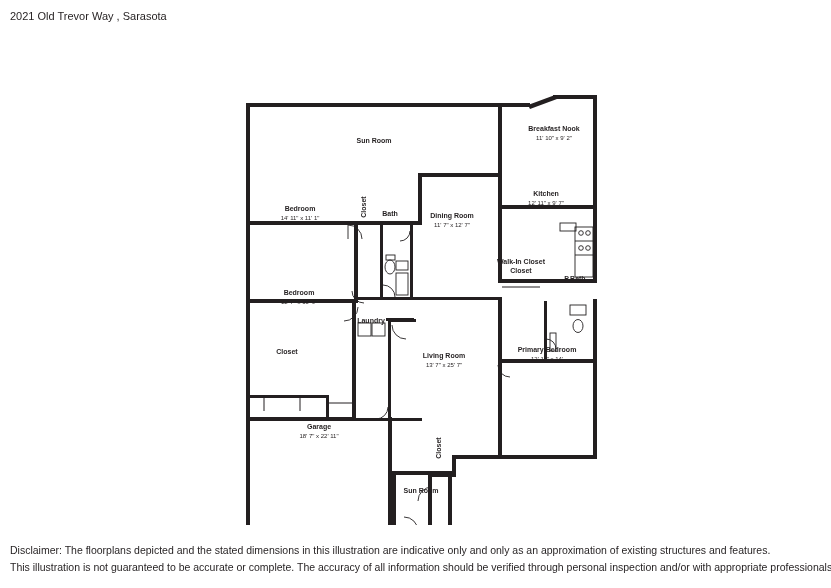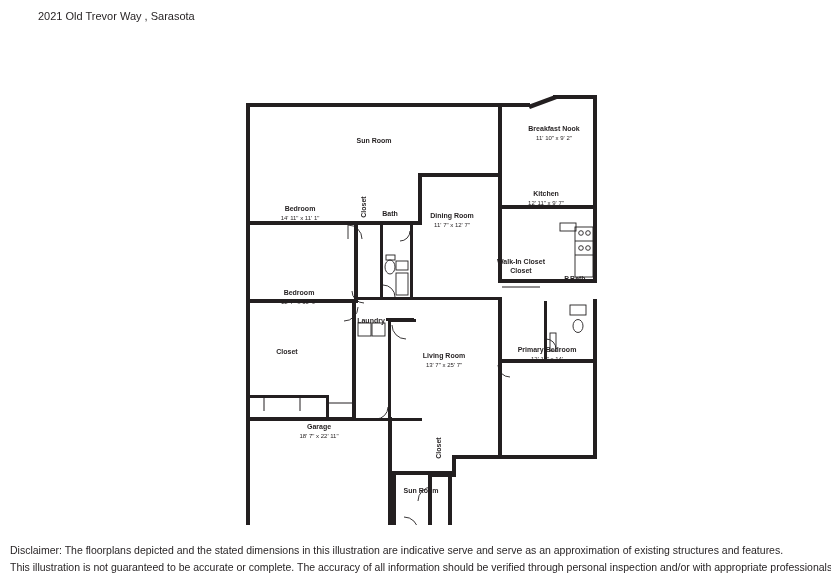--- a/index.html
+++ b/index.html
@@ -18,21 +18,20 @@
   .header {
     position: absolute;
     left: 10px;
     top: 9px;
     line-height: 15px;
   }
   .header .line {
     font-size: 11px;
     color: #231f20;
     white-space: nowrap;
-    margin-left: 28px;
   }
   .plan-wrap {
     position: absolute;
     left: 0;
     top: 55px;
     width: 831px;
     height: 470px;
   }
   svg.plan {
     display: block;
@@ -243,15 +242,15 @@
 
     <text class="roomname" x="421" y="438">Sun Room</text>
   </g>
 
   <text class="roomname" x="521" y="218">Closet</text>
 
 </svg>
 </div>
 
 <div class="footer">
-  <div class="fline">Disclaimer: The floorplans depicted and the stated dimensions in this illustration are indicative serve and serve as an approximation of existing structures and features.</div>
+  <div class="fline">Disclaimer: The floorplans depicted and the stated dimensions in this illustration are indicative only and only as an approximation of existing structures and features.</div>
   <div class="fline">This illustration is not guaranteed to be accurate or complete. The accuracy of all information should be verified through personal inspection and/or with appropriate professionals.</div>
 </div>
 
 </body></html>

